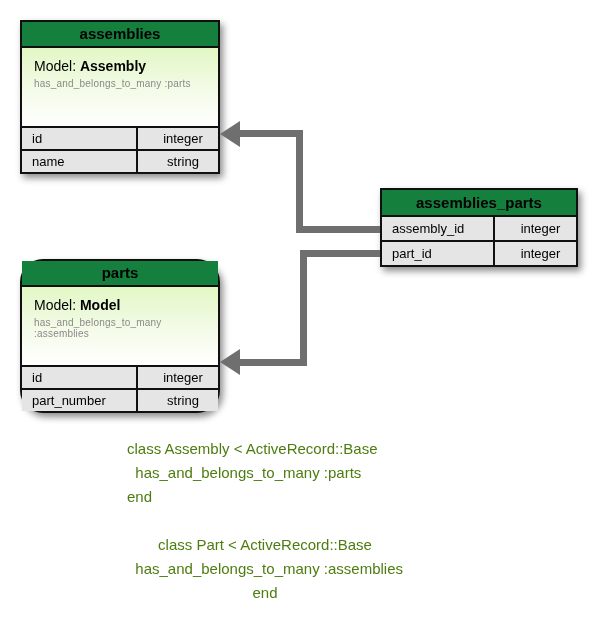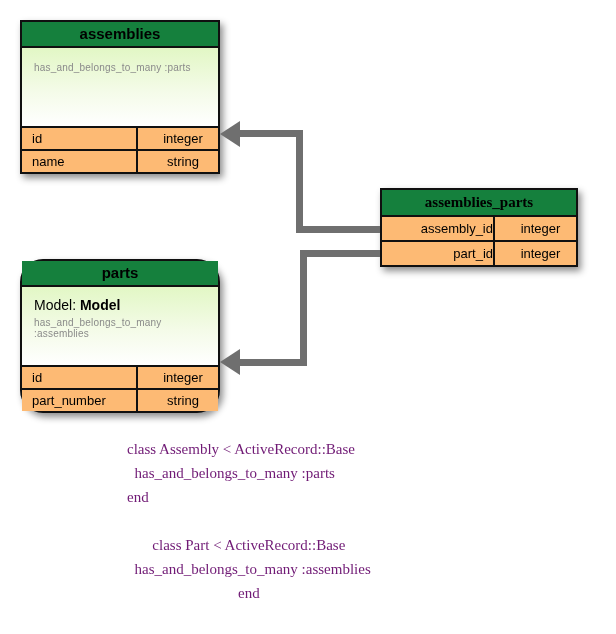--- a/index.html
+++ b/index.html
@@ -27,21 +27,21 @@
   .db-table .th {
     height: 24px;
     line-height: 24px;
     text-align: center;
     font-size: 15px;
     font-weight: bold;
     color: #000;
     background: #15803d;
     border-bottom: 2px solid #101010;
   }
-  .db-table.wide .th { height: 25px; line-height: 25px; font-family: Liberation Serif, serif; }
+  .db-table.wide .th { height: 25px; line-height: 25px; }
   .model {
     height: 68px;
     background: linear-gradient(to bottom, #e2f7c5 0%, #f4fbe8 55%, #ffffff 100%);
     border-bottom: 2px solid #101010;
     padding: 10px 0 0 12px;
     box-sizing: content-box;
   }
   .model-line { font-size: 14px; color: #000; }
   .model-line b { font-weight: bold; }
   .assoc {
@@ -53,61 +53,62 @@
   .row { display: flex; }
   .row + .row { border-top: 2px solid #101010; }
   .model + .row { border-top: none; }
   .cell {
     height: 21px;
     line-height: 21px;
     font-size: 13px;
     color: #000;
     padding-left: 10px;
     box-sizing: border-box;
-    background: #fdba74;
+    background: #e5e5e5;
     overflow: hidden;
   }
   .db-table.wide .cell { height: 23px; line-height: 23px; }
   .cell.cname { width: 116px; border-right: 2px solid #101010; }
   .cell.ctype { flex: 1; text-align: center; }
-  .db-table.wide .cell.cname { width: 113px; text-align: right; }
+  .db-table.wide .cell.cname { width: 113px; }
 
   
   .seg {
     position: absolute;
     background: #6f6f6f;
   }
   .arrow-left {
     position: absolute;
     width: 0; height: 0;
     border-top: 13px solid transparent;
     border-bottom: 13px solid transparent;
     border-right: 20px solid #6f6f6f;
   }
 
   
   .code {
     position: absolute;
     left: 127px;
-    font-family: Liberation Serif, serif;
+    font-family: Liberation Sans, sans-serif;
     font-size: 15px;
     line-height: 24px;
-    color: #701a75;
+    color: #4d7c0f;
     white-space: pre;
     margin: 0;
   }
 </style>
 </head>
 <body>
 
 <div class="canvas">
 
   <div class="db-table" style="left:20px; top:20px; width:200px;">
     <div class="th">assemblies</div>
     <div class="model">
+      <div class="model-line"><span>Model:</span>&nbsp;<b>Assembly</b></div>
       <div class="assoc">has_and_belongs_to_many :parts</div>
     </div>
     <div class="row">
       <div class="cell cname">id</div>
       <div class="cell ctype">integer</div>
     </div>
     <div class="row">
       <div class="cell cname">name</div>
       <div class="cell ctype">string</div>
     </div>

